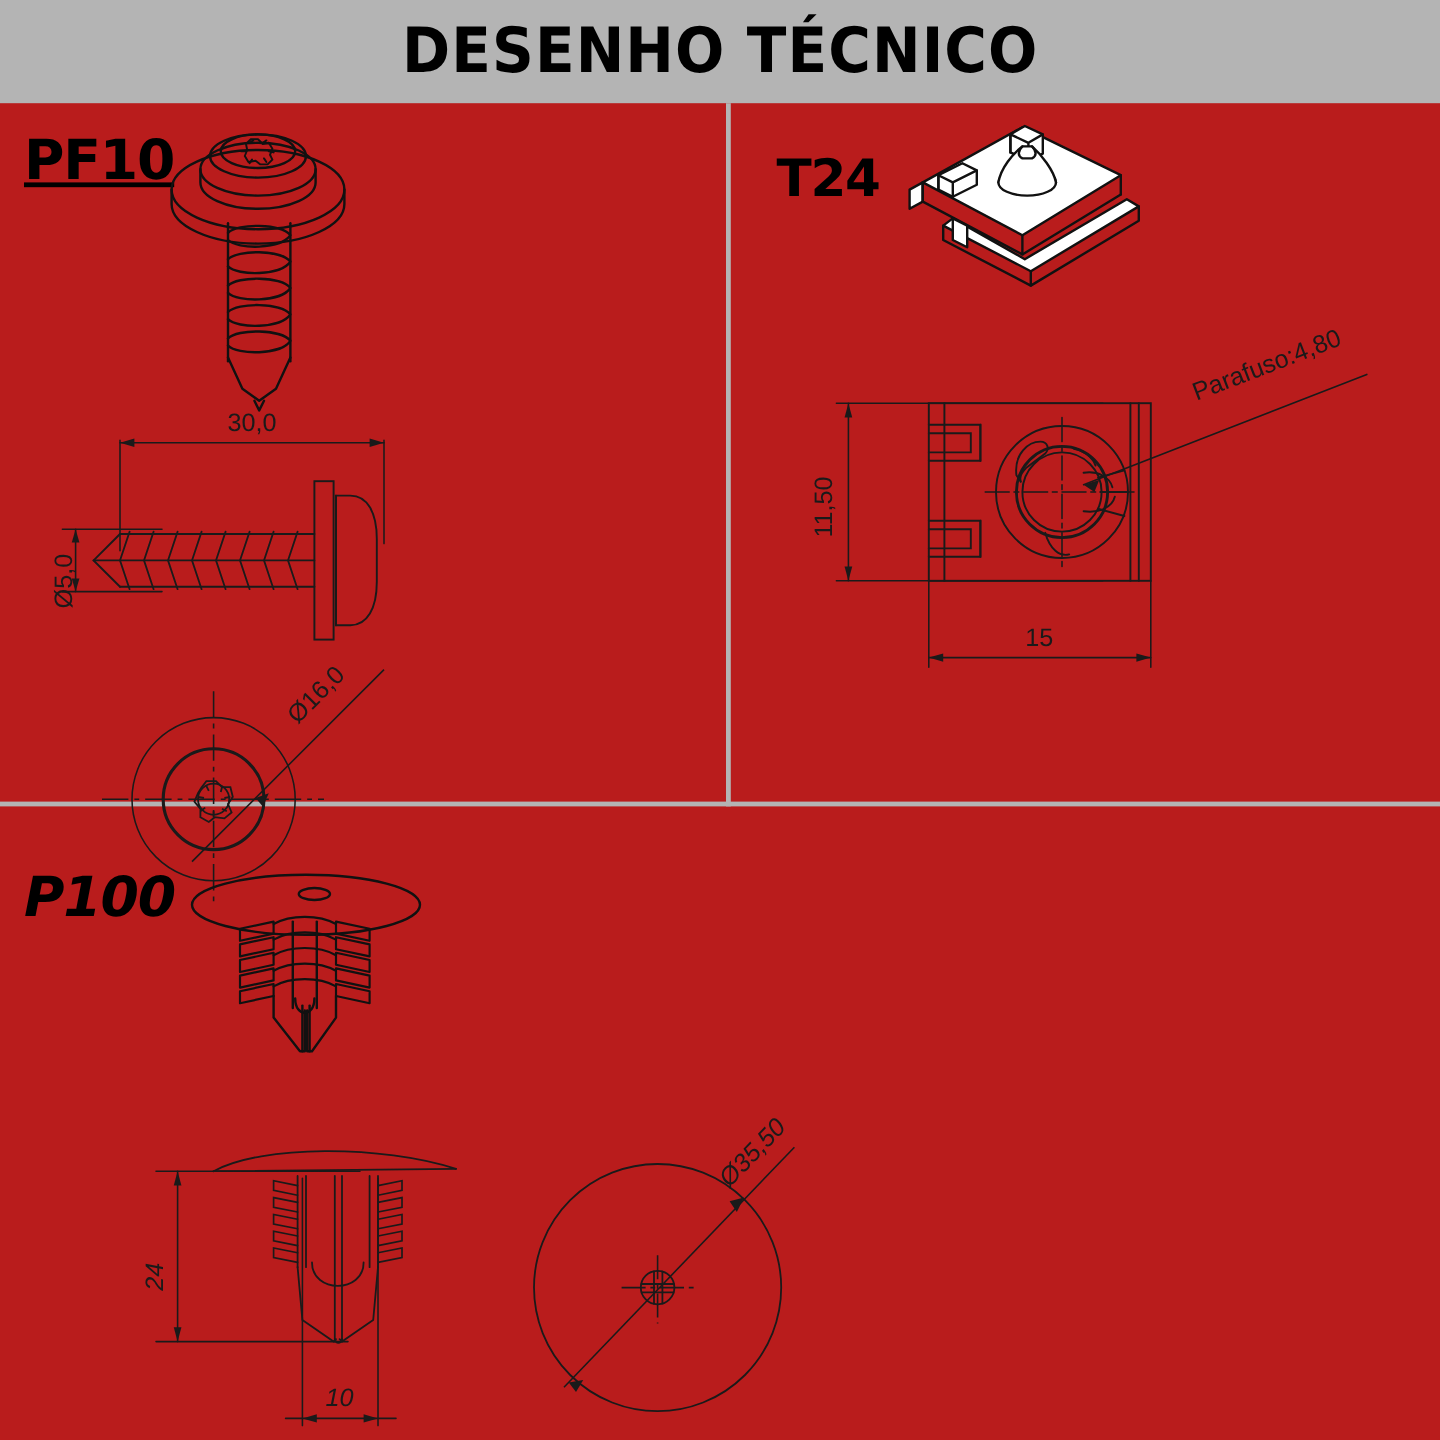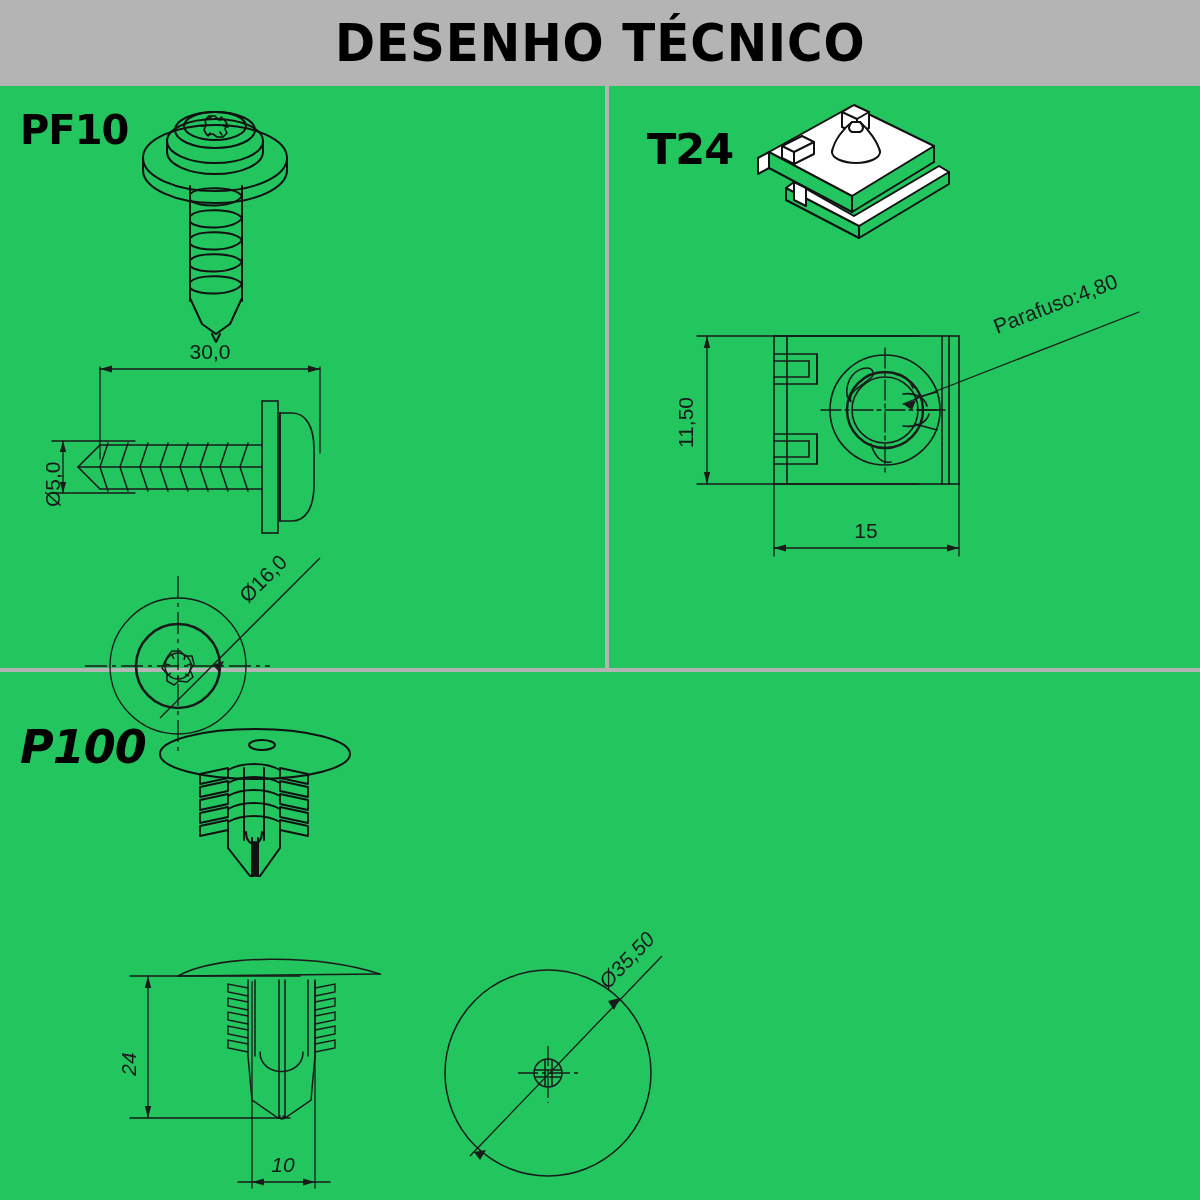--- a/index.html
+++ b/index.html
@@ -7,21 +7,21 @@
   body{
     width:1200px;height:1200px;
     background:#ffffff;
     font-family:"Liberation Sans","DejaVu Sans",sans-serif;
     overflow:hidden;
     position:relative;
   }
   #sheet{
     position:relative;
     width:1200px;height:1200px;
-    background:#22c55e;
+    background:#b91c1c;
   }
 
   
   .header-band{
     position:absolute;left:0;top:0;width:1200px;height:86px;
     background:#b4b4b4;
     display:flex;align-items:center;justify-content:center;
   }
   .header-title{
     font-family:"DejaVu Sans","Liberation Sans",sans-serif;
@@ -54,21 +54,21 @@
 
   .panel-label{
     position:absolute;
     font-family:"DejaVu Sans","Liberation Sans",sans-serif;
     font-weight:bold;
     color:#000000;
     line-height:1;
     white-space:nowrap;
     user-select:none;
   }
-  #label-pf10{left:20px;top:24px;font-size:40px;letter-spacing:-1px;}
+  #label-pf10{left:20px;top:24px;font-size:46px;letter-spacing:-1px;text-decoration:underline;}
   #label-t24 {left:38px;top:42px;font-size:43px;letter-spacing:-1px;}
   #label-p100{left:20px;top:24px;font-size:46px;letter-spacing:-1px;}
 
   .svgart{position:absolute;display:block;}
 
   
   svg text{
     font-family:"Liberation Sans","DejaVu Sans",sans-serif;
     fill:#1a1a1a;
   }

